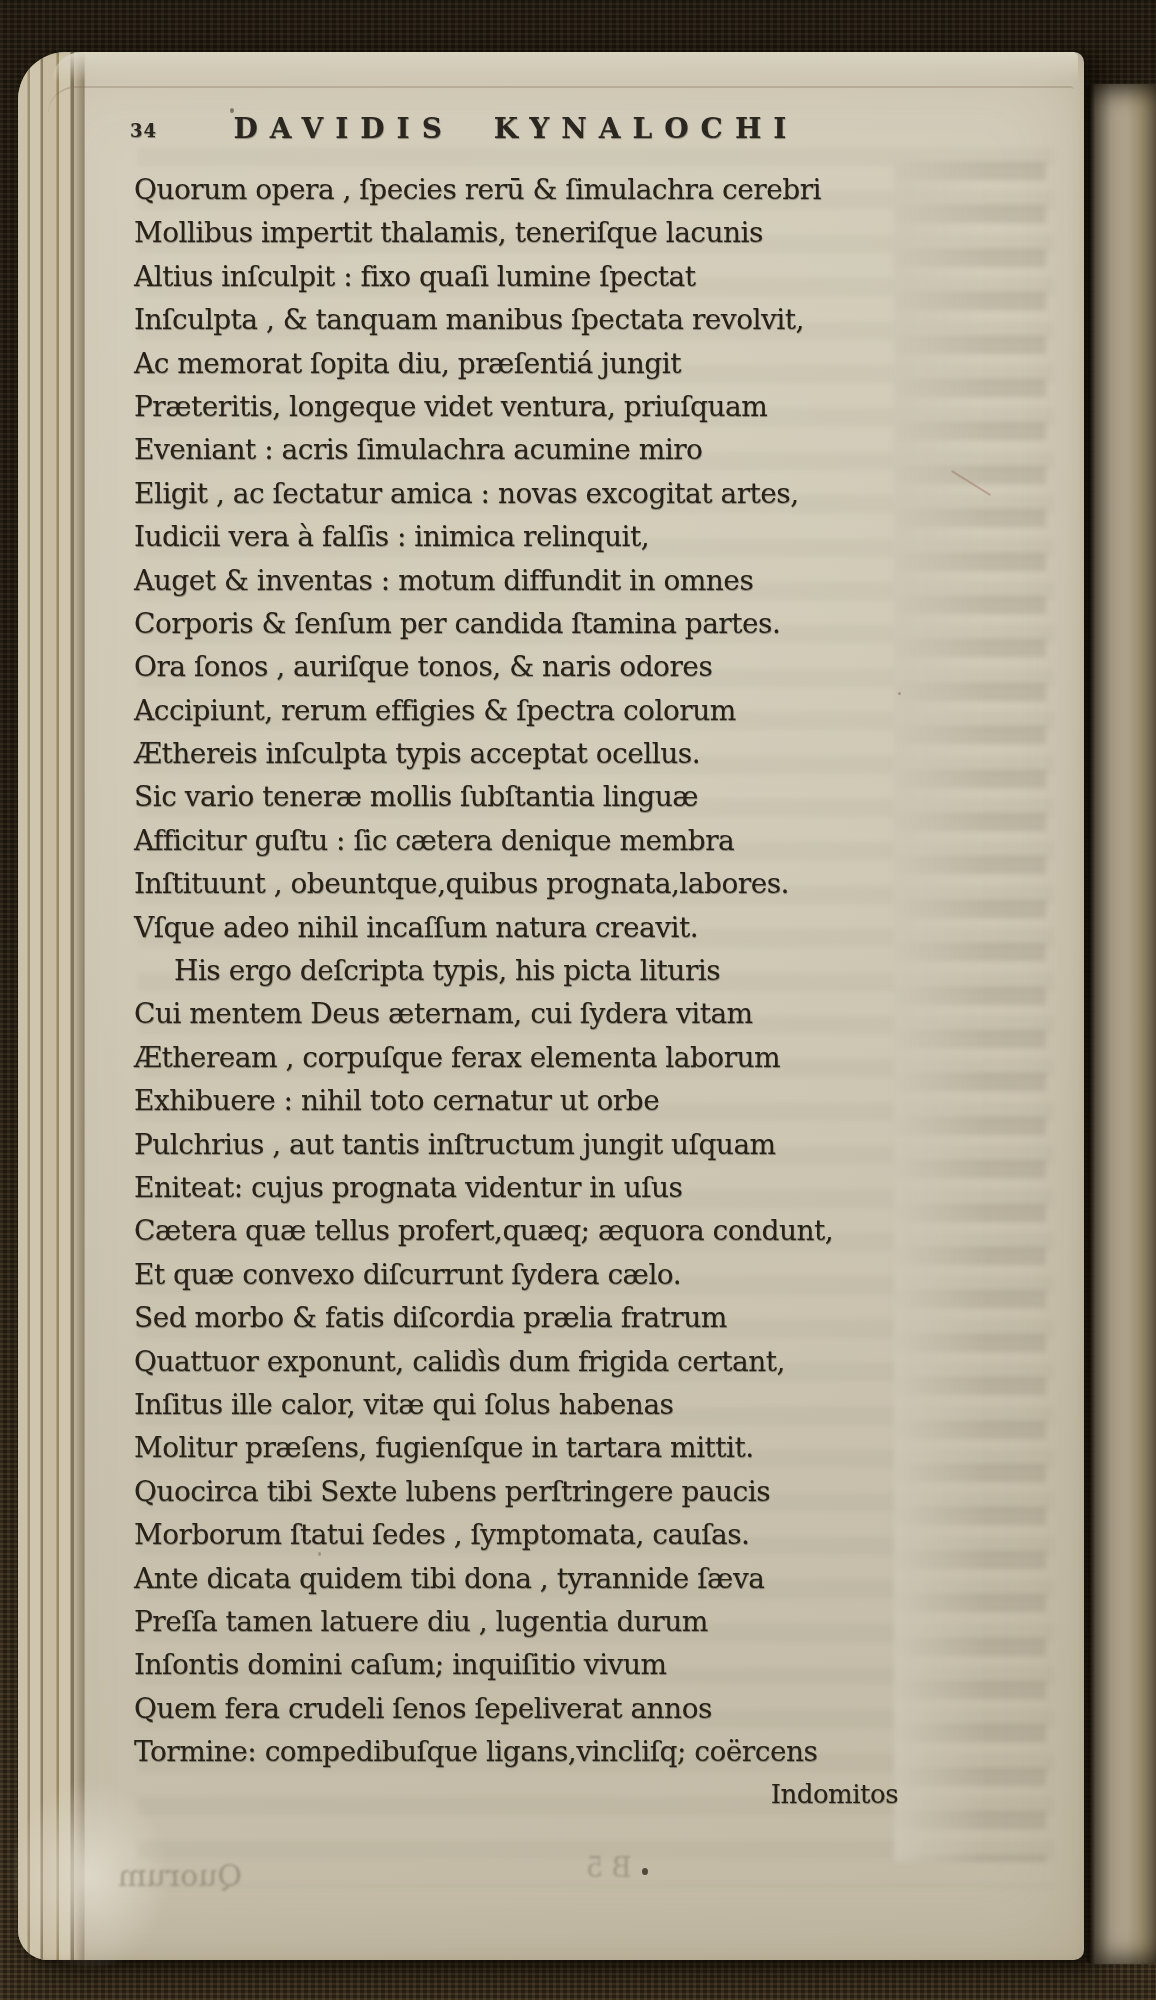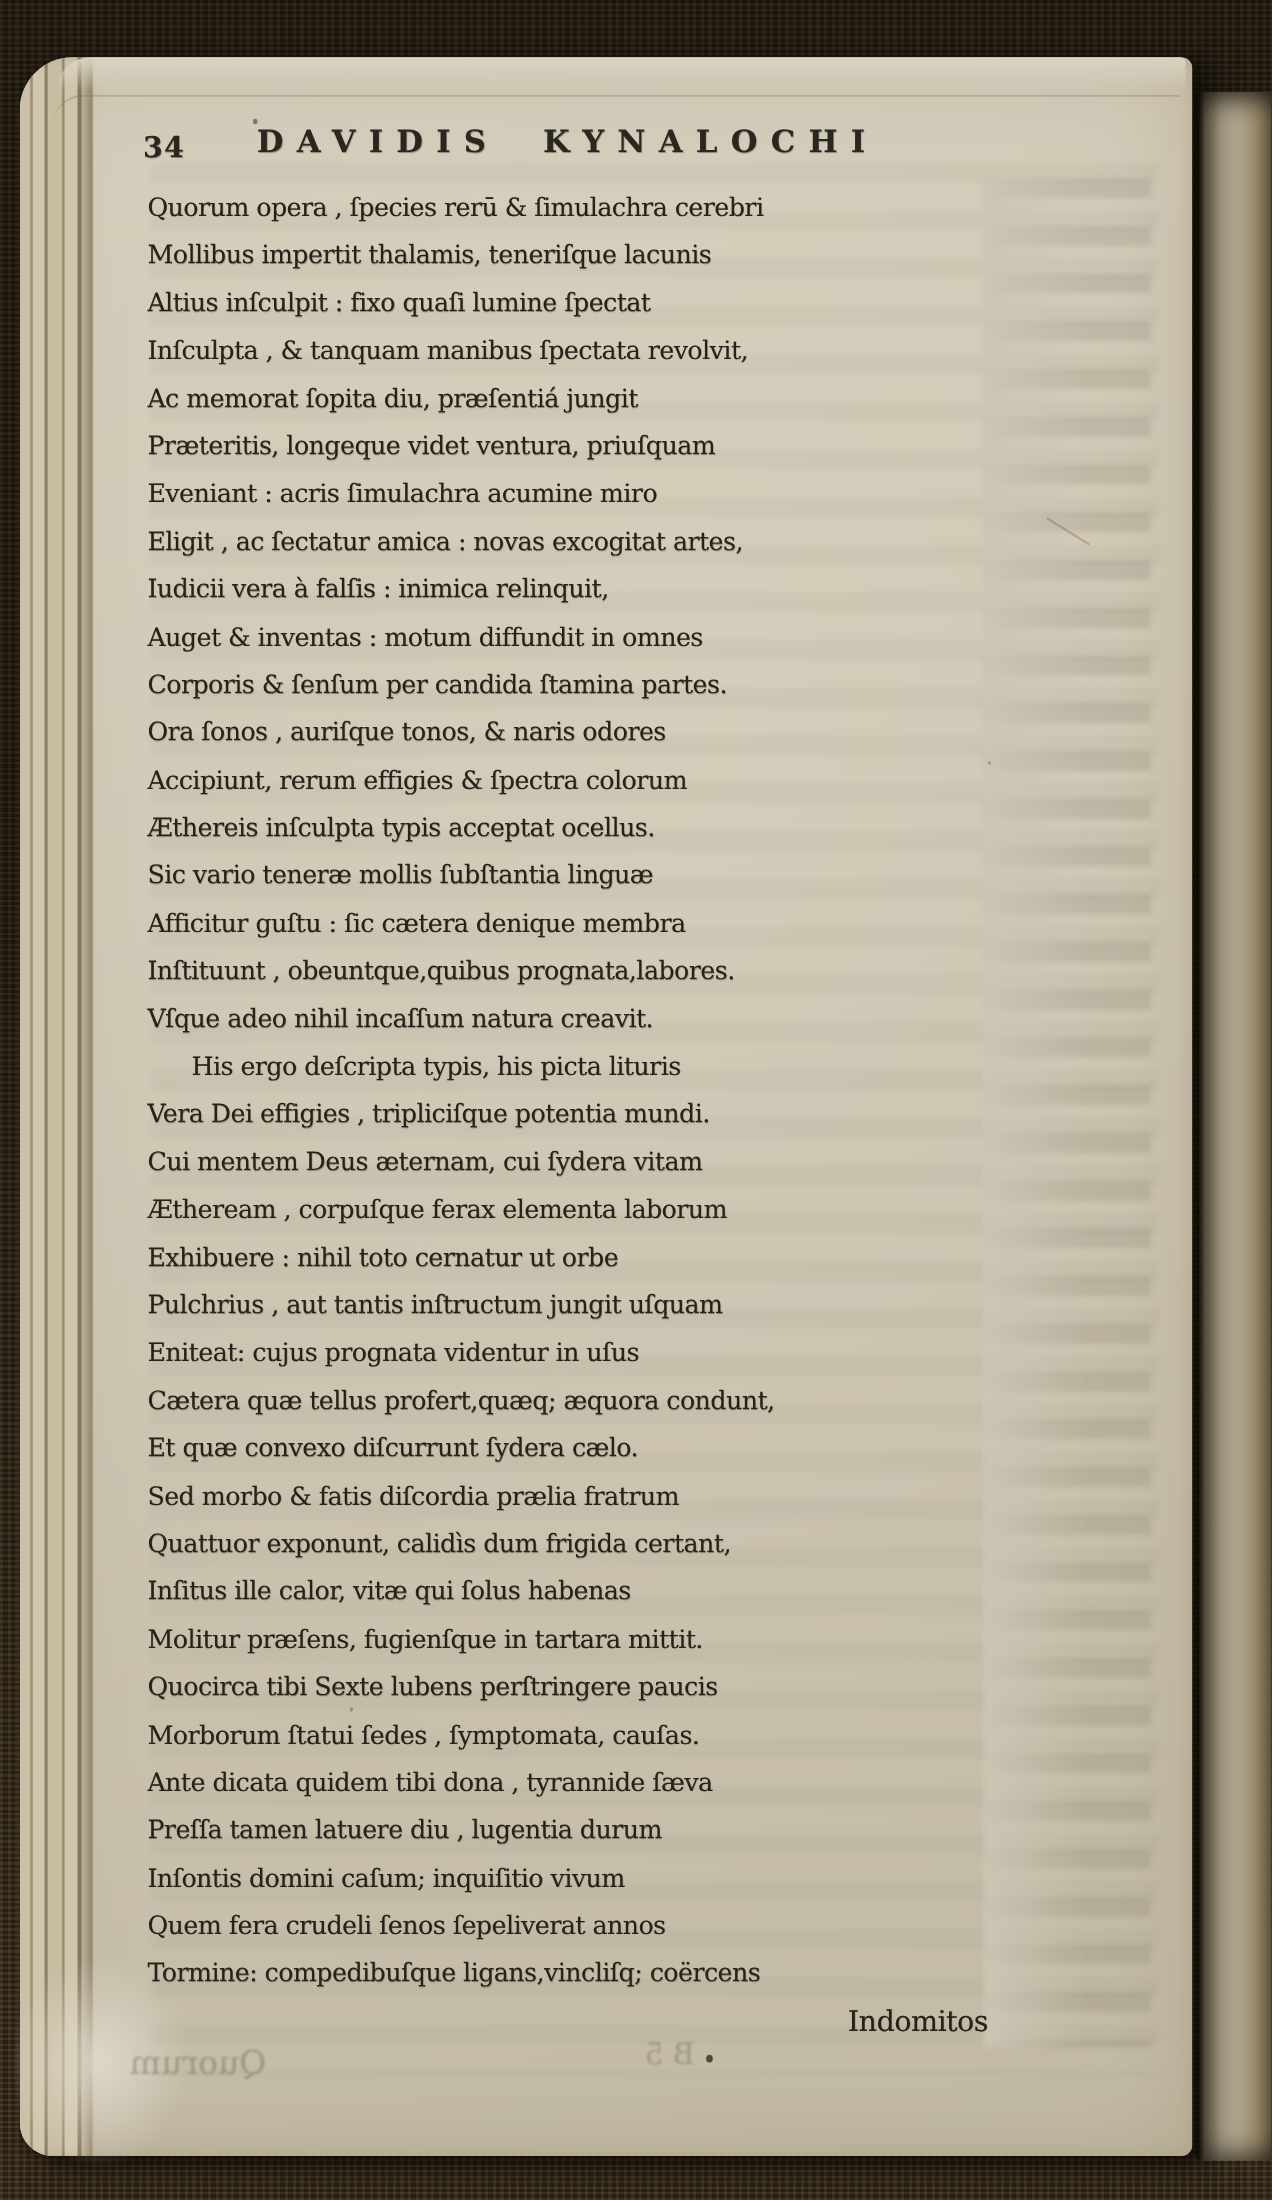--- a/index.html
+++ b/index.html
@@ -78,33 +78,33 @@
     filter:blur(2.6px);
   }
   .ghost-column:after{
     content:"";position:absolute;inset:0;
     background:linear-gradient(90deg, rgba(204,197,180,.95), rgba(204,197,180,0) 60%);
   }
   
   .text-area{position:absolute;left:116px;top:44px;width:764px;color:#262219;}
   .header{position:relative;height:50px;}
   .pagenum{
-    position:absolute;left:-4px;top:8px;font-size:26px;font-weight:700;
+    position:absolute;left:-4px;top:8px;font-size:18px;font-weight:700;
     letter-spacing:1px;color:#2a2620;
     text-shadow:.4px .6px .7px rgba(35,30,22,.45);
   }
   .title{
     display:block;width:660px;margin:16px auto;text-align:center;
     font-size:28px;font-weight:700;letter-spacing:12px;word-spacing:18px;
     color:#2a2620;text-shadow:.5px .7px .8px rgba(35,30,22,.4);
     white-space:nowrap;
   }
   .poem{margin-top:6px;}
   .line{
-    height:43.4px;line-height:43.4px;font-size:23px;letter-spacing:-.5px;
+    height:43.4px;line-height:43.4px;font-size:28px;letter-spacing:-.5px;
     white-space:nowrap;color:#262219;
     text-shadow:.4px .6px .7px rgba(35,30,22,.42);
   }
   .line.indent{padding-left:40px;}
   .catchword-row{height:43.4px;line-height:43.4px;text-align:right;}
   .catchword{
     font-size:26px;letter-spacing:-.5px;color:#262219;
     text-shadow:.4px .6px .7px rgba(35,30,22,.42);
   }
   
@@ -159,21 +159,20 @@
         <div class="line">Auget &amp; inventas : motum diffundit in omnes</div>
         <div class="line">Corporis &amp; ſenſum per candida ſtamina partes.</div>
         <div class="line">Ora ſonos , auriſque tonos, &amp; naris odores</div>
         <div class="line">Accipiunt, rerum effigies &amp; ſpectra colorum</div>
         <div class="line">Æthereis inſculpta typis acceptat ocellus.</div>
         <div class="line">Sic vario teneræ mollis ſubſtantia linguæ</div>
         <div class="line">Afficitur guſtu : ſic cætera denique membra</div>
         <div class="line">Inſtituunt , obeuntque,quibus prognata,labores.</div>
         <div class="line">Vſque adeo nihil incaſſum natura creavit.</div>
         <div class="line indent">His ergo deſcripta typis, his picta lituris</div>
-        <div class="line">Vera Dei effigies , tripliciſque potentia mundi.</div>
         <div class="line">Cui mentem Deus æternam, cui ſydera vitam</div>
         <div class="line">Ætheream , corpuſque ferax elementa laborum</div>
         <div class="line">Exhibuere : nihil toto cernatur ut orbe</div>
         <div class="line">Pulchrius , aut tantis inſtructum jungit uſquam</div>
         <div class="line">Eniteat: cujus prognata videntur in uſus</div>
         <div class="line">Cætera quæ tellus profert,quæq; æquora condunt,</div>
         <div class="line">Et quæ convexo diſcurrunt ſydera cælo.</div>
         <div class="line">Sed morbo &amp; fatis diſcordia prælia fratrum</div>
         <div class="line">Quattuor exponunt, calidìs dum frigida certant,</div>
         <div class="line">Inſitus ille calor, vitæ qui ſolus habenas</div>

